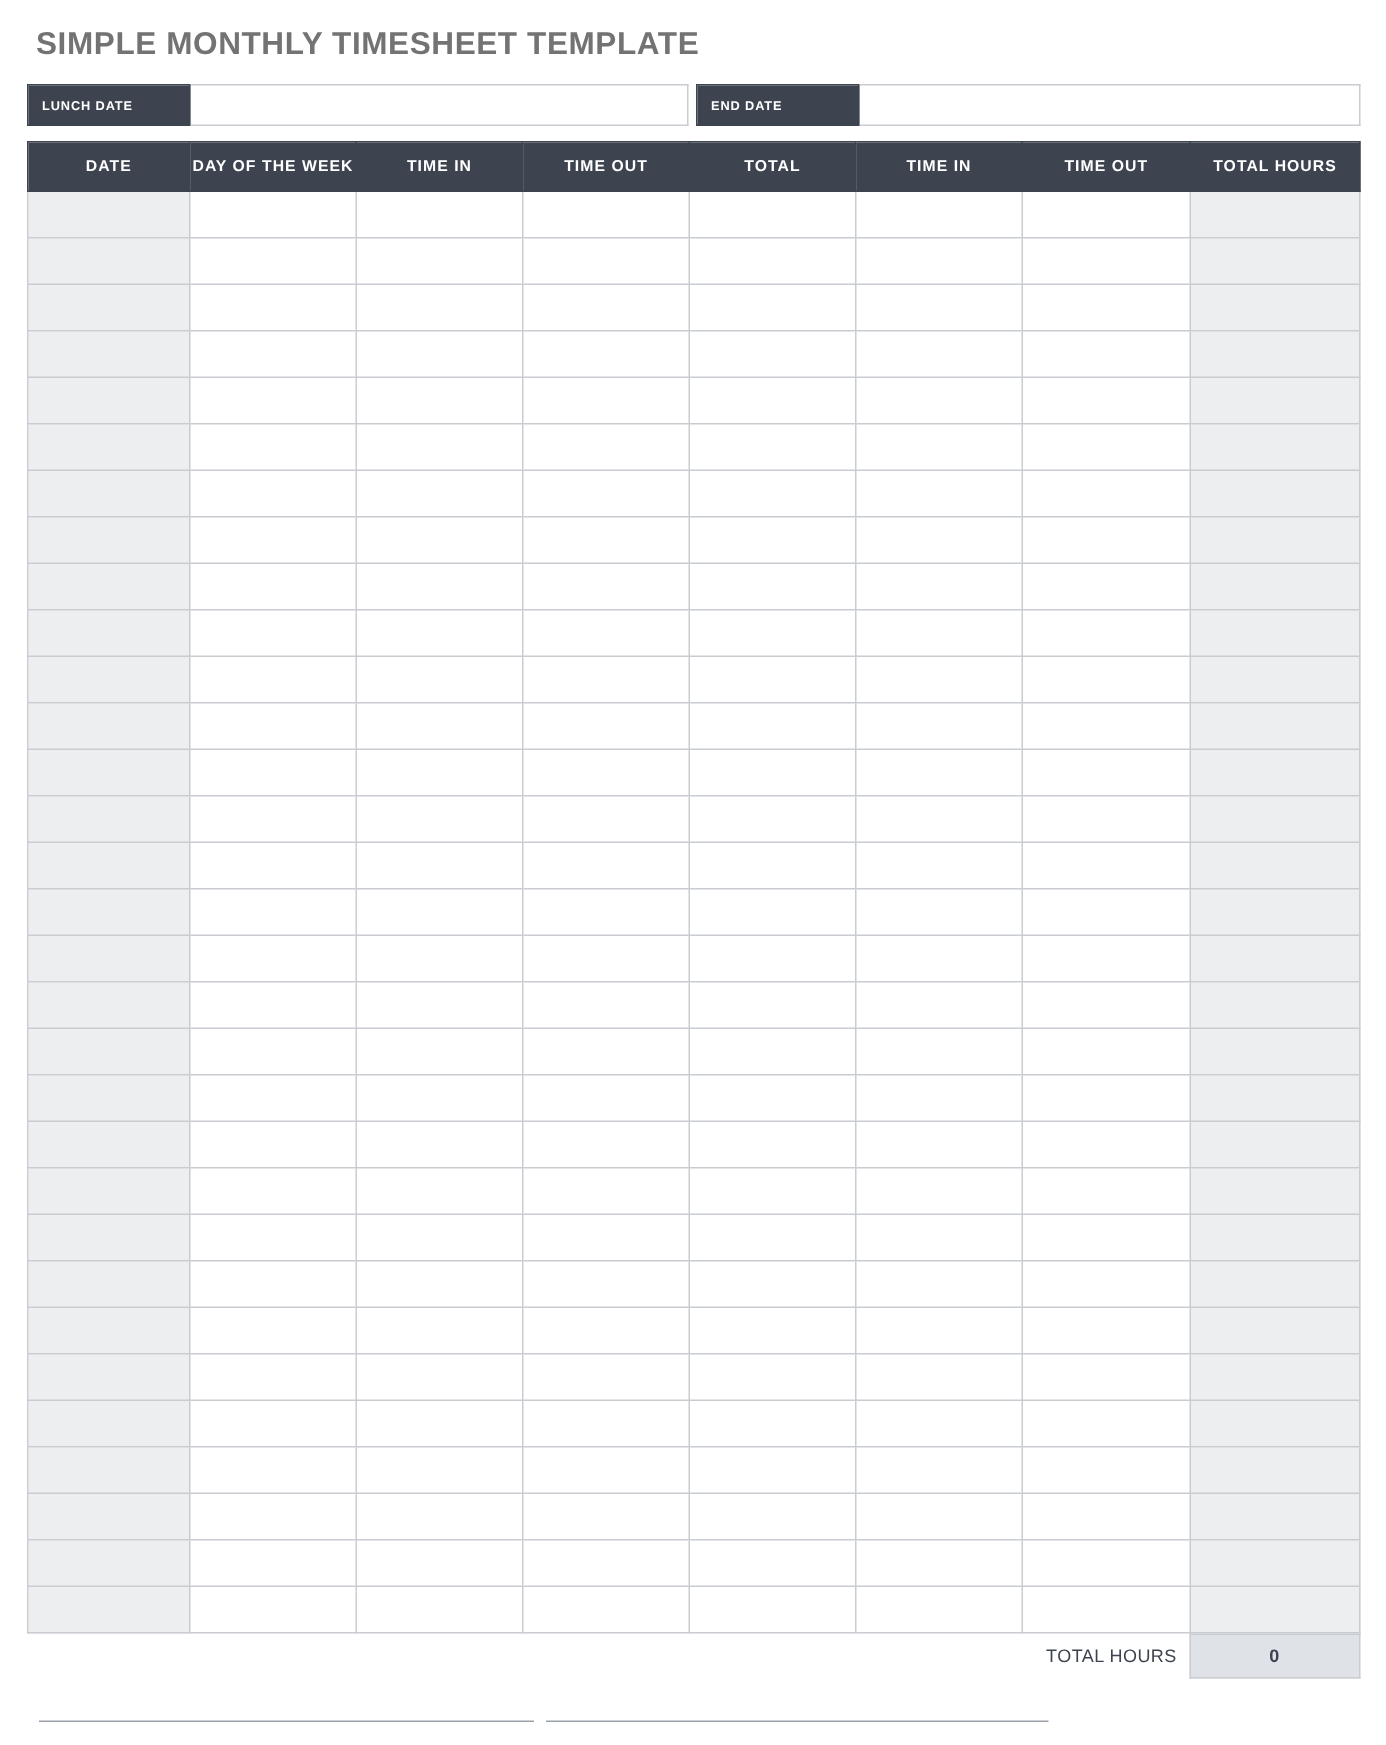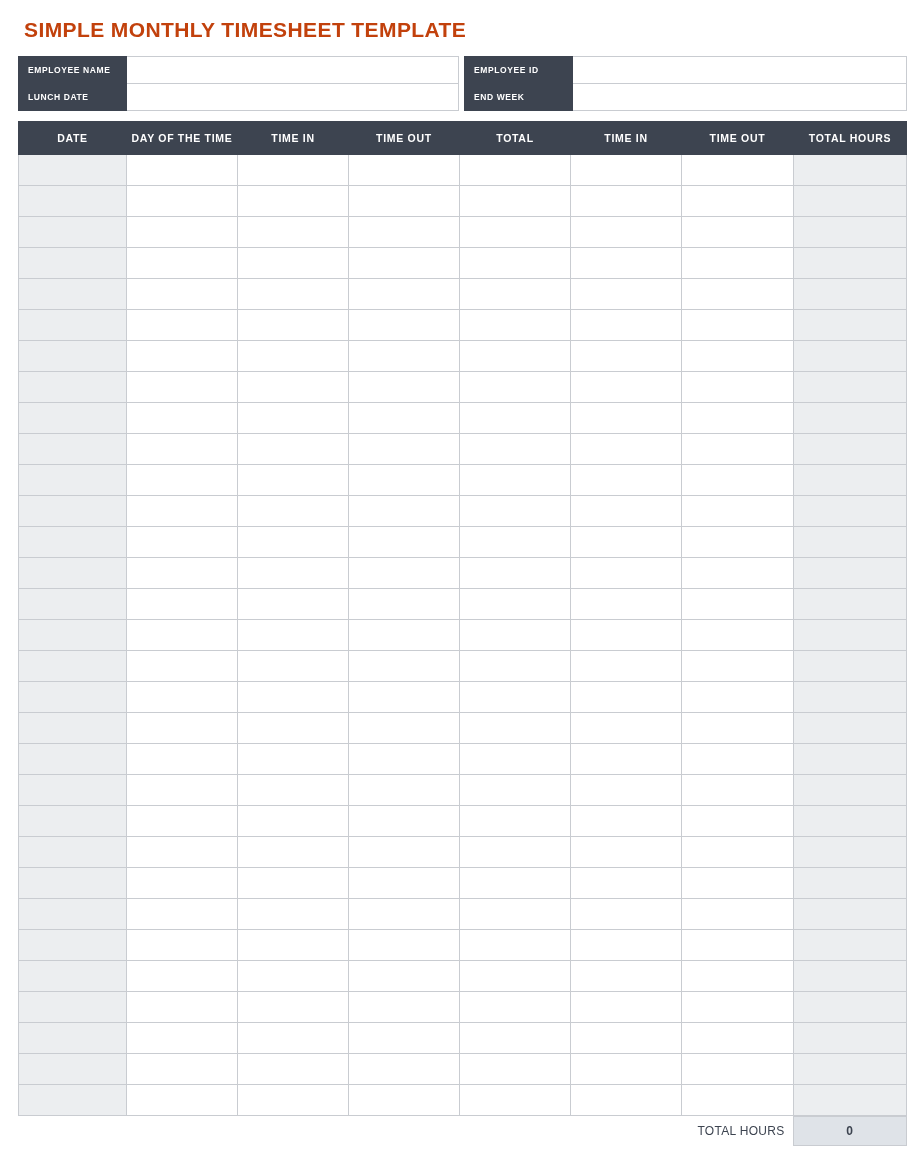--- a/index.html
+++ b/index.html
@@ -18,21 +18,21 @@
     width: 924px;
     height: 1163px;
     box-sizing: border-box;
     padding: 14px 18px 0 18px;
     position: relative;
   }
   .title {
     font-size: 21px;
     font-weight: bold;
     letter-spacing: 0.4px;
-    color: #c2410c;
+    color: #737373;
     margin: 4px 0 14px 6px;
   }
   
   .info-table {
     border-collapse: collapse;
     table-layout: fixed;
     width: 888px;
     margin-bottom: 10px;
   }
   .info-table td {
@@ -139,51 +139,44 @@
   <table class="info-table">
     <colgroup>
       <col style="width:108px">
       <col style="width:332px">
       <col style="width:6px">
       <col style="width:108px">
       <col style="width:334px">
     </colgroup>
     <tbody>
       <tr>
-        <td class="lbl">EMPLOYEE NAME</td>
-        <td class="val"></td>
-        <td class="gap"></td>
-        <td class="lbl">EMPLOYEE ID</td>
-        <td class="val"></td>
-      </tr>
-      <tr>
         <td class="lbl">LUNCH DATE</td>
         <td class="val"></td>
         <td class="gap"></td>
-        <td class="lbl">END WEEK</td>
+        <td class="lbl">END DATE</td>
         <td class="val"></td>
       </tr>
     </tbody>
   </table>
 
   <table class="grid">
     <colgroup>
       <col style="width:108px">
       <col style="width:111px">
       <col style="width:111px">
       <col style="width:111px">
       <col style="width:111px">
       <col style="width:111px">
       <col style="width:112px">
       <col style="width:113px">
     </colgroup>
     <thead>
       <tr>
         <th>DATE</th>
-        <th>DAY OF THE TIME</th>
+        <th>DAY OF THE WEEK</th>
         <th>TIME IN</th>
         <th>TIME OUT</th>
         <th>TOTAL</th>
         <th>TIME IN</th>
         <th>TIME OUT</th>
         <th>TOTAL HOURS</th>
       </tr>
     </thead>
     <tbody id="grid-body">
         <tr>

